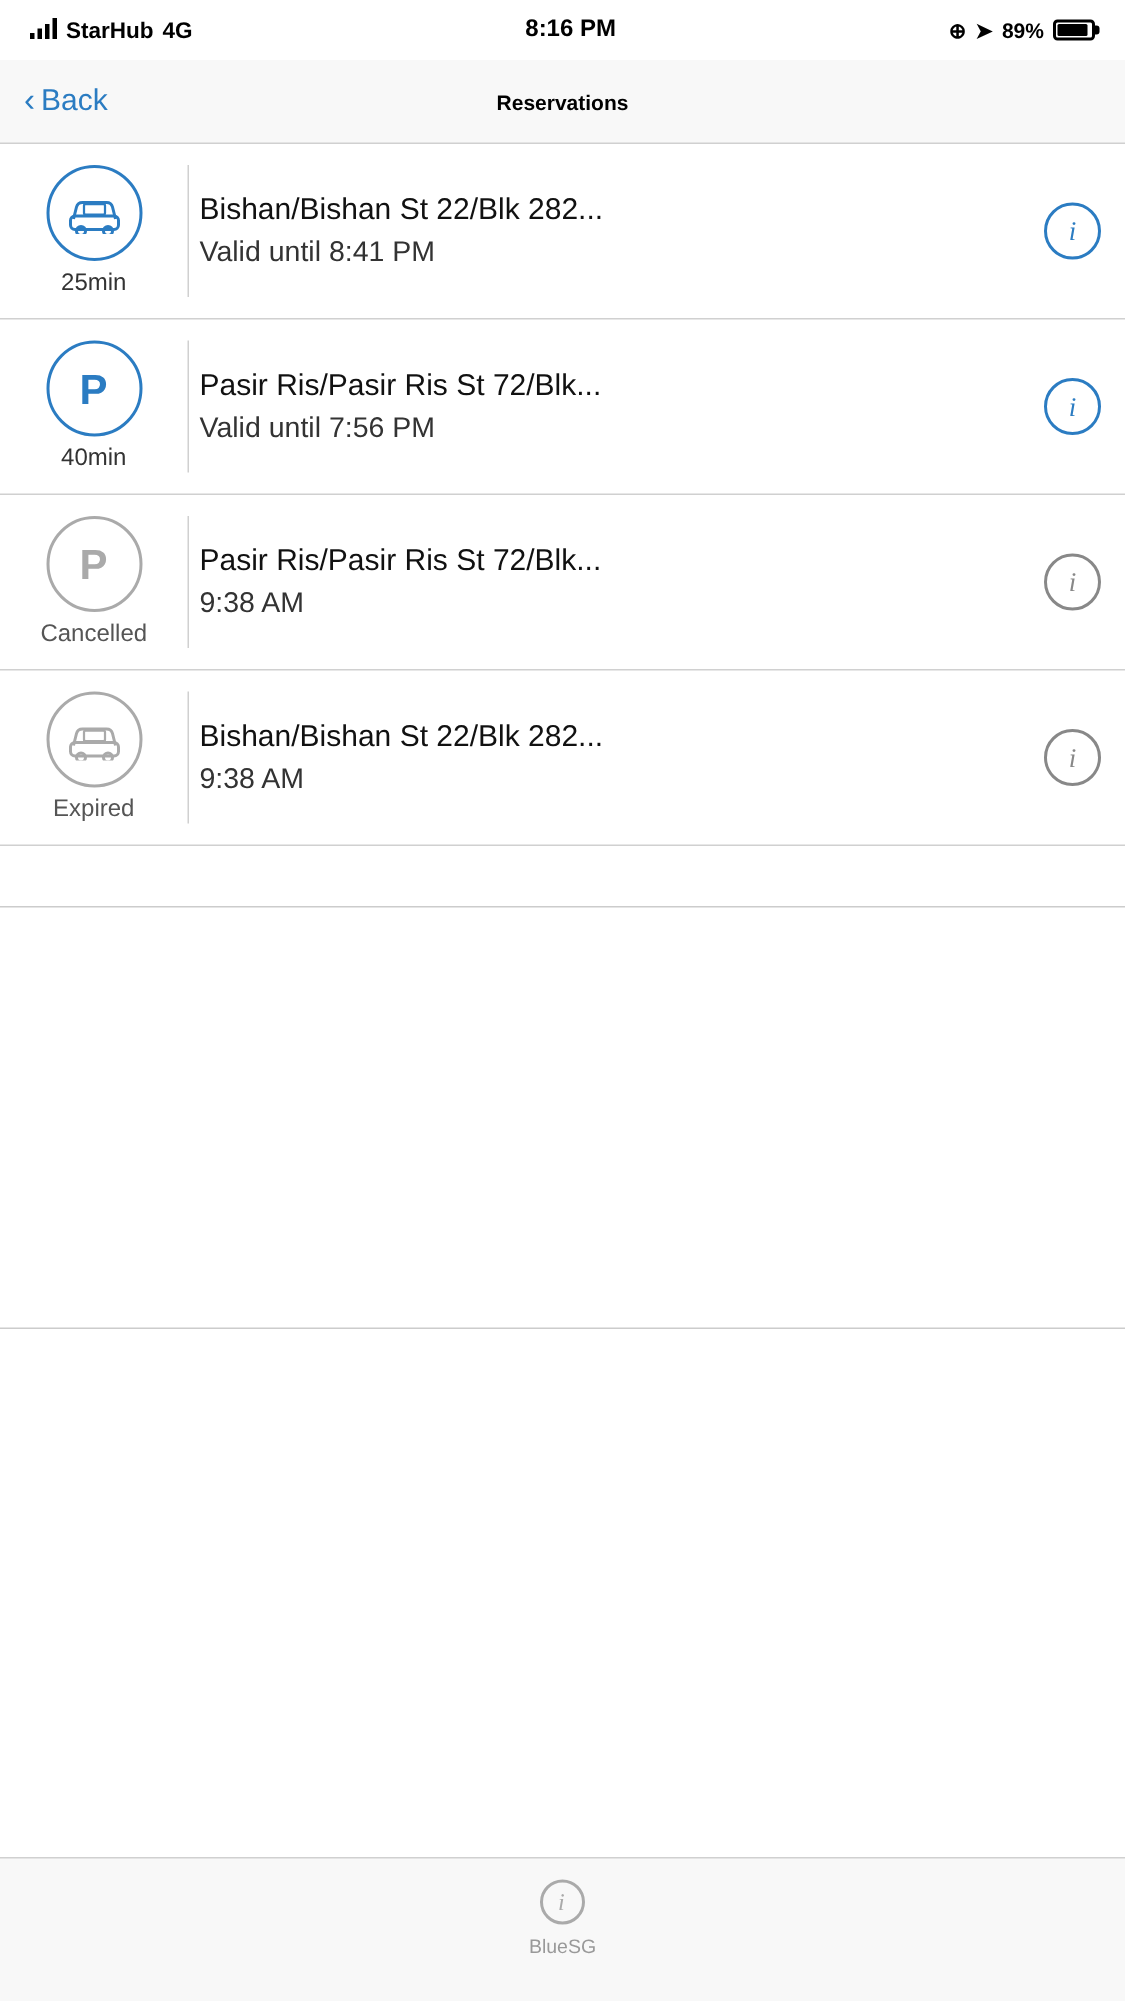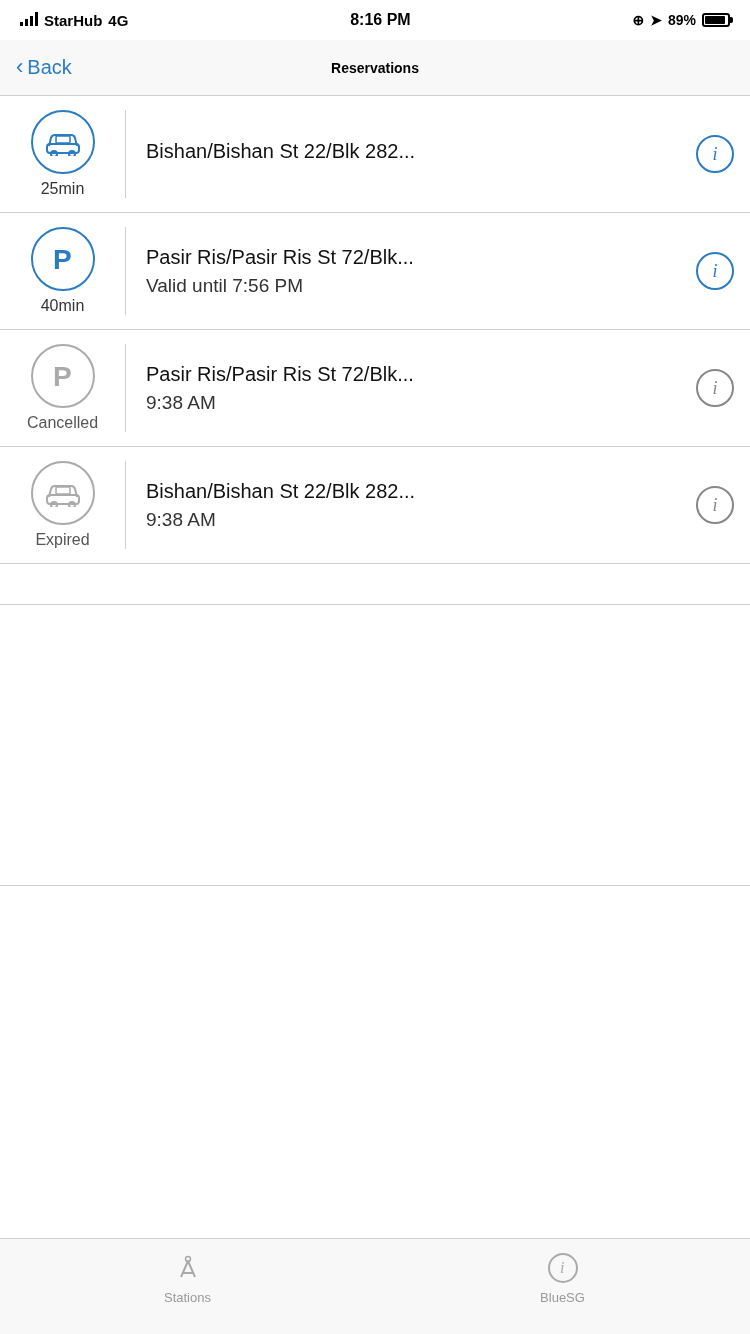--- a/index.html
+++ b/index.html
@@ -125,21 +125,21 @@
     }
     .icon-section {
       width: 110px;
       display: flex;
       flex-direction: column;
       align-items: center;
       justify-content: center;
       flex-shrink: 0;
       border-right: 1px solid #d0d0d0;
       padding-right: 16px;
-      margin-right: 20px;
+      margin-right: 7px;
     }
     .icon-circle {
       width: 64px;
       height: 64px;
       border-radius: 50%;
       border: 2px solid #2b7cc2;
       display: flex;
       align-items: center;
       justify-content: center;
       margin-bottom: 6px;
@@ -272,20 +272,21 @@
           <rect x="4" y="16" width="32" height="9" rx="3" stroke="#2b7cc2" stroke-width="2" fill="none"></rect>
           <circle cx="11" cy="26" r="3" stroke="#2b7cc2" stroke-width="2" fill="none"></circle>
           <circle cx="29" cy="26" r="3" stroke="#2b7cc2" stroke-width="2" fill="none"></circle>
           <rect x="13" y="8" width="14" height="7" rx="1" stroke="#2b7cc2" stroke-width="1.5" fill="none"></rect>
         </svg>
       </div>
       <span class="icon-label">25min</span>
     </div>
     <div class="info-section">
       <div class="reservation-location">Bishan/Bishan St 22/Blk 282...</div>
+      <div class="reservation-time">Valid until 8:41 PM</div>
     </div>
     <div class="info-btn">
         <i>i</i>
       </div>
   </div>
 
   <div class="reservation-item">
     <div class="icon-section">
       <div class="icon-circle">
 
@@ -344,30 +345,20 @@
       </div>
   </div>
 
 </div>
 
 <div style="margin-top: 40px; border-top: 1px solid #ccc;"></div>
 <div style="margin-top: 280px; border-top: 1px solid #ccc;"></div>
 
 <div class="tab-bar">
 
-  <div class="tab-item">
-    <div class="tab-icon">
-      <svg width="30" height="30" viewBox="0 0 30 30" fill="none" xmlns="http://www.w3.org/2000/svg">
-        <path d="M8 24 L15 8 L22 24" stroke="#aaa" stroke-width="2" fill="none" stroke-linejoin="round"></path>
-        <path d="M10 20 L20 20" stroke="#aaa" stroke-width="2"></path>
-        <circle cx="15" cy="6" r="2.5" stroke="#aaa" stroke-width="1.5" fill="none"></circle>
-      </svg>
-    </div>
-    <span class="tab-label">Stations</span>
-  </div>
 
 
   <div class="tab-item">
     <div class="tab-icon">
       <svg width="32" height="32" viewBox="0 0 32 32" fill="none" xmlns="http://www.w3.org/2000/svg">
         <circle cx="16" cy="16" r="14" stroke="#aaa" stroke-width="2" fill="none"></circle>
         <text x="13" y="21" font-size="16" font-style="italic" font-family="Georgia,serif" fill="#aaa">i</text>
       </svg>
     </div>
     <span class="tab-label">BlueSG</span>

